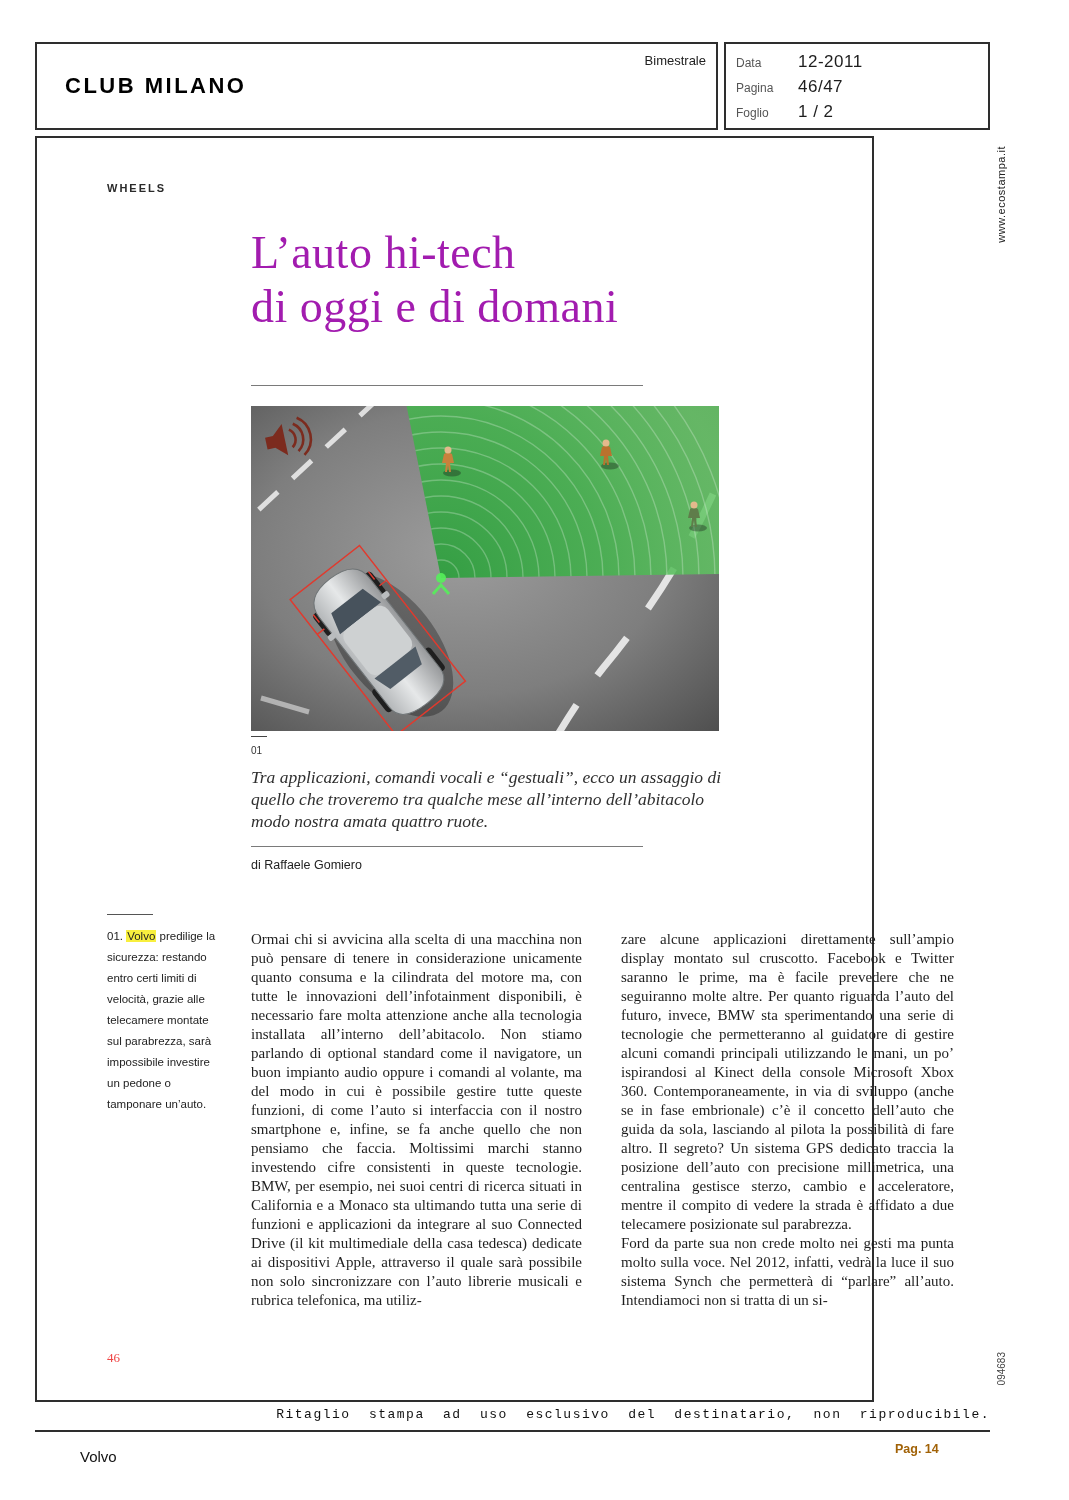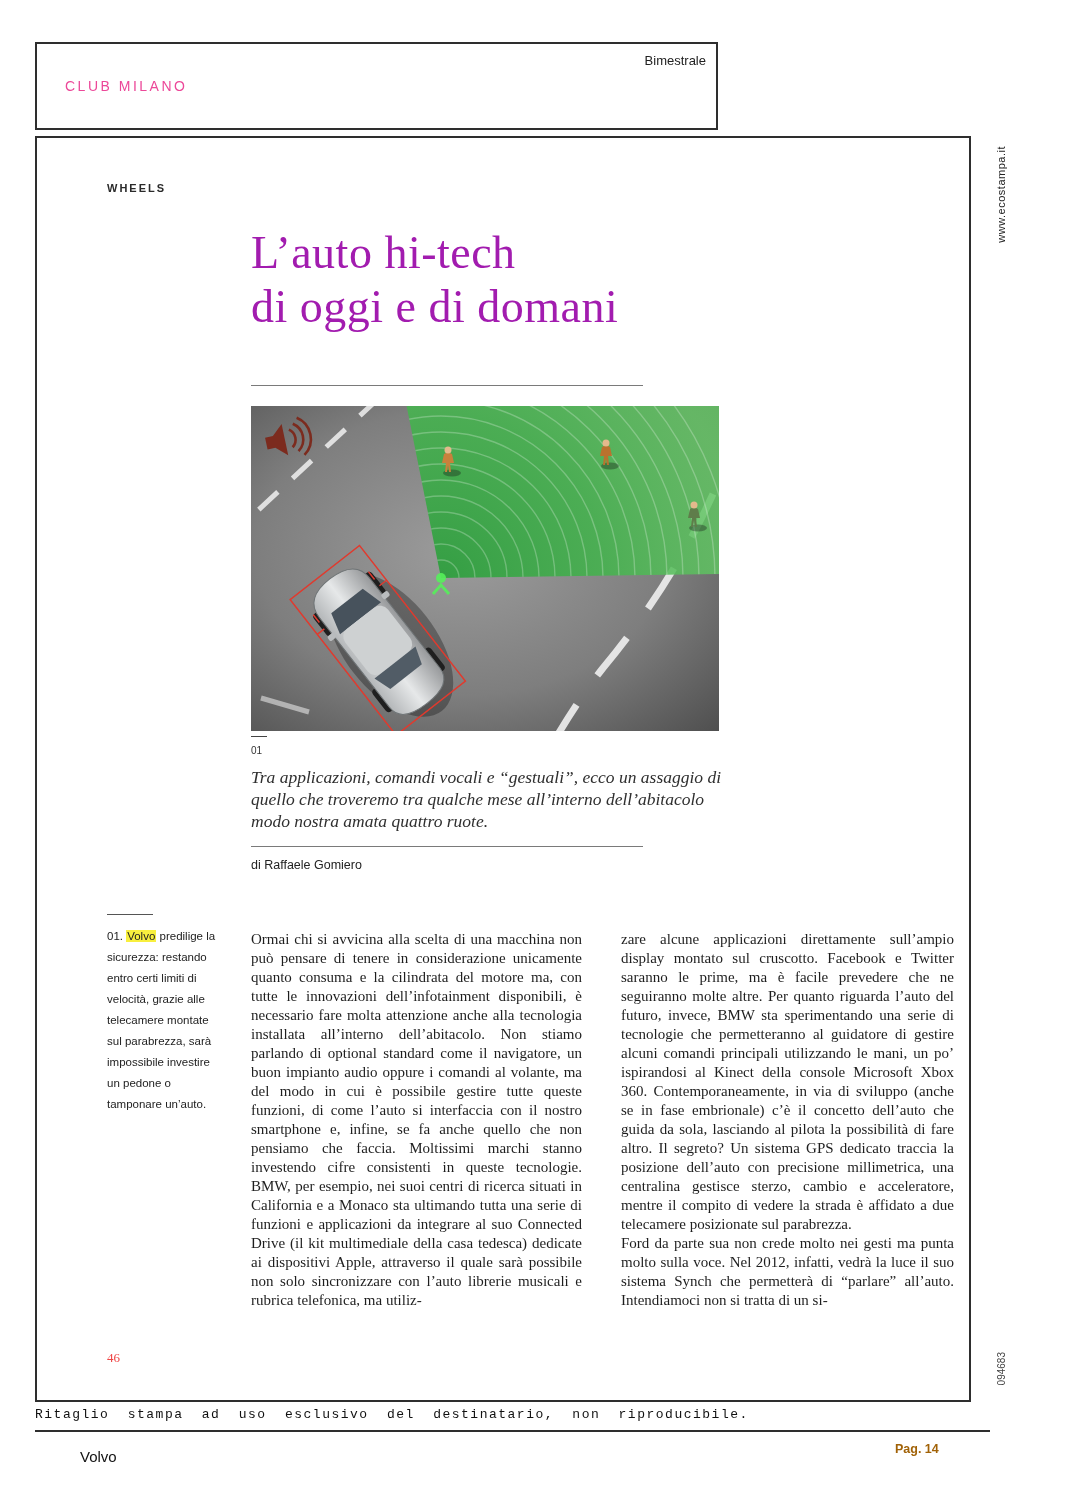--- a/index.html
+++ b/index.html
@@ -8,36 +8,36 @@
     position:relative; width:1069px; height:1500px; background:#ffffff;
     margin:0 auto; overflow:hidden;
   }
   
   .hdr-left {
     position:absolute; left:35px; top:42px; width:683px; height:88px;
     border:2px solid #2e2e2e;
   }
   .brand {
     position:absolute; left:28px; top:50%; transform:translateY(-50%);
-    font-size:14px; font-weight:400; letter-spacing:2.5px; color:#ec4899;
+    font-size:22px; font-weight:700; letter-spacing:2.5px; color:#000000;
   }
   .frequency {
     position:absolute; top:9px; right:10px; font-size:13px; color:#222;
   }
   .hdr-right {
     position:absolute; left:724px; top:42px; width:266px; height:88px;
     border:2px solid #2e2e2e; padding:8px 10px 6px 10px;
     display:flex; flex-direction:column; justify-content:space-between;
   }
   .meta-row { display:flex; align-items:baseline; }
   .meta-label { width:62px; font-size:12px; color:#555; }
   .meta-value { font-size:17px; color:#1d1d1d; letter-spacing:0.5px; }
   
   .main-box {
-    position:absolute; left:35px; top:136px; width:936px; height:1266px;
+    position:absolute; left:35px; top:136px; width:839px; height:1266px;
     border:2px solid #2e2e2e;
   }
   .wheels {
     position:absolute; left:70px; top:44px;
     font-size:11px; font-weight:700; letter-spacing:2px; color:#2a2a2a;
   }
   .title {
     position:absolute; left:214px; top:88px; width:560px;
     font-family:"Liberation Serif", serif; font-weight:400;
     font-size:46px; line-height:54px; color:#a21caf; letter-spacing:0.5px;
@@ -81,38 +81,52 @@
     font-size:11px; color:#222; letter-spacing:0.5px;
   }
   .v-code {
     position:absolute; left:996px; top:1352px;
     writing-mode:vertical-rl; transform:rotate(180deg);
     font-size:10px; color:#444;
   }
   
   .disclaimer-bar {
     position:absolute; left:35px; top:1402px; width:955px;
-    border-bottom:2px solid #2e2e2e; text-align:left;
+    border-bottom:2px solid #2e2e2e; text-align:right;
     padding:5px 0 8px 0;
     font-family:"Liberation Mono", "DejaVu Sans Mono", monospace;
     font-size:13px; letter-spacing:1.5px; word-spacing:9px; color:#111;
   }
   .foot-subject { position:absolute; left:80px; top:1448px; font-size:15px; color:#111; }
   .foot-pageref { position:absolute; left:895px; top:1442px; font-size:12.5px; font-weight:700; color:#a16207; }
 </style>
 </head>
 <body>
 
 <div class="page">
 
   <div class="hdr-left">
     <div class="brand">CLUB MILANO</div>
     <div class="frequency">Bimestrale</div>
   </div>
 
+  <div class="hdr-right">
+    <div class="meta-row">
+      <span class="meta-label">Data</span>
+      <span class="meta-value">12-2011</span>
+    </div>
+    <div class="meta-row">
+      <span class="meta-label">Pagina</span>
+      <span class="meta-value">46/47</span>
+    </div>
+    <div class="meta-row">
+      <span class="meta-label">Foglio</span>
+      <span class="meta-value">1 / 2</span>
+    </div>
+  </div>
 
   <div class="v-site">www.ecostampa.it</div>
   <div class="v-code">094683</div>
 
   <div class="main-box">
 
     <div class="wheels">WHEELS</div>
 
     <div class="title">
       <span>L’auto hi-tech</span><br>

